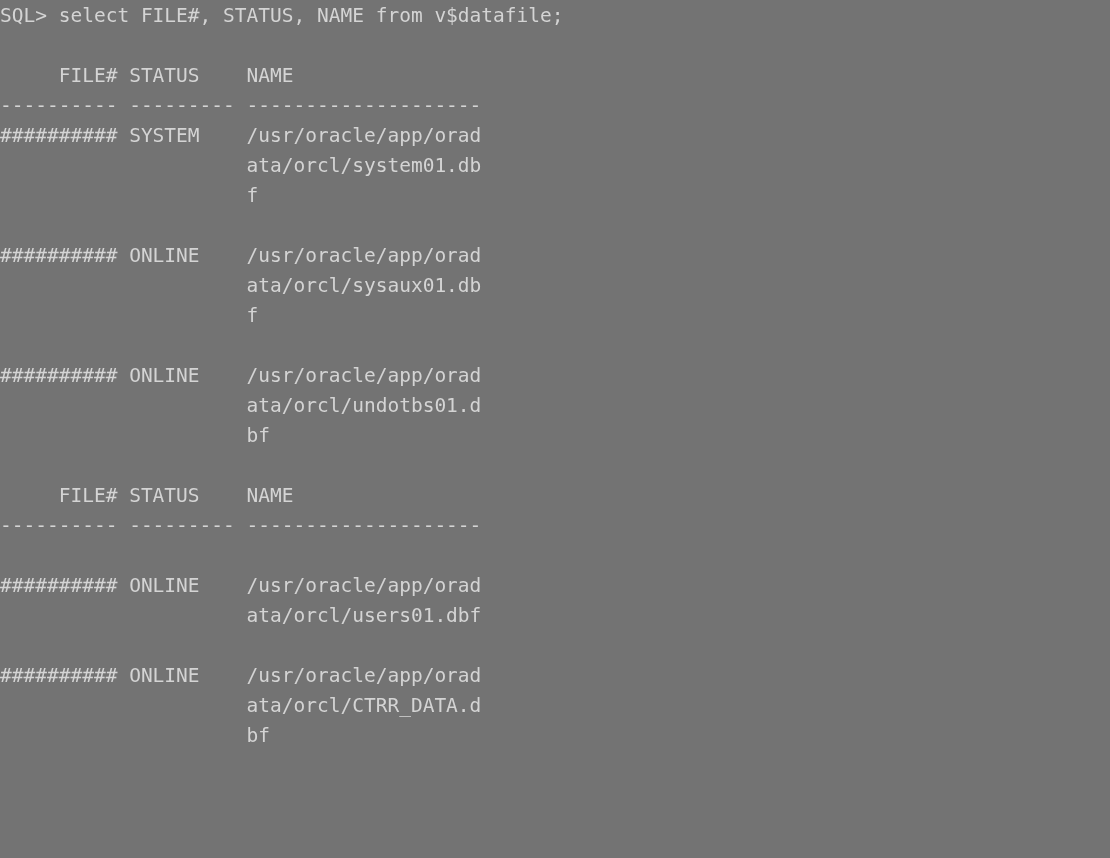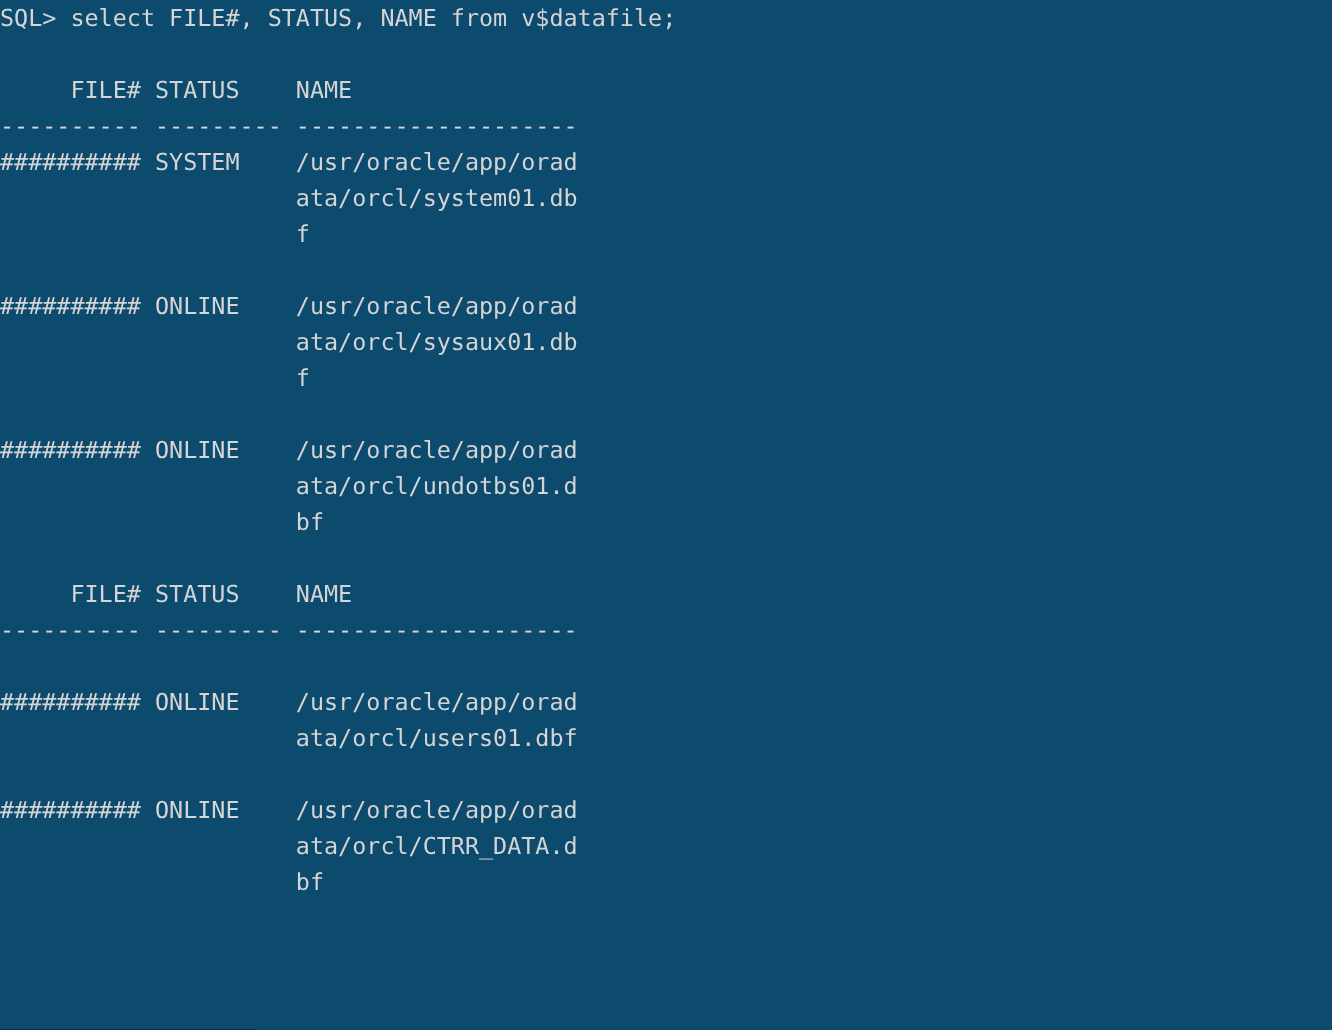--- a/index.html
+++ b/index.html
@@ -46,18 +46,18 @@
     font-family: "DejaVu Sans Mono", "Liberation Mono", monospace;
     color: #d4d4d4;
   }
   .term-line.blank {
     color: transparent;
   }
 </style>
 </head>
 <body>
 
-<div id="terminal" style="background: #0c4a6e; color: rgb(212, 212, 212);">
+<div id="terminal" style="background: #737373; color: rgb(212, 212, 212);">
   <div id="screen"><span class="term-line">SQL&gt; select FILE#, STATUS, NAME from v$datafile;</span><span class="term-line blank"></span><span class="term-line">     FILE# STATUS    NAME</span><span class="term-line">---------- --------- --------------------</span><span class="term-line">########## SYSTEM    /usr/oracle/app/orad</span><span class="term-line">                     ata/orcl/system01.db</span><span class="term-line">                     f</span><span class="term-line blank"></span><span class="term-line">########## ONLINE    /usr/oracle/app/orad</span><span class="term-line">                     ata/orcl/sysaux01.db</span><span class="term-line">                     f</span><span class="term-line blank"></span><span class="term-line">########## ONLINE    /usr/oracle/app/orad</span><span class="term-line">                     ata/orcl/undotbs01.d</span><span class="term-line">                     bf</span><span class="term-line blank"></span><span class="term-line">     FILE# STATUS    NAME</span><span class="term-line">---------- --------- --------------------</span><span class="term-line blank"></span><span class="term-line">########## ONLINE    /usr/oracle/app/orad</span><span class="term-line">                     ata/orcl/users01.dbf</span><span class="term-line blank"></span><span class="term-line">########## ONLINE    /usr/oracle/app/orad</span><span class="term-line">                     ata/orcl/CTRR_DATA.d</span><span class="term-line">                     bf</span><span class="term-line blank"></span><span class="term-line blank"></span></div>
   <div id="prompt-row" style="position: absolute; left: 0px; top: 811px; white-space: pre; font-family: &quot;DejaVu Sans Mono&quot;, &quot;Liberation Mono&quot;, monospace; font-size: 19.5px; line-height: 30px; color: rgb(212, 212, 212);">
     
   </div>
 </div>
 
 </body></html>

